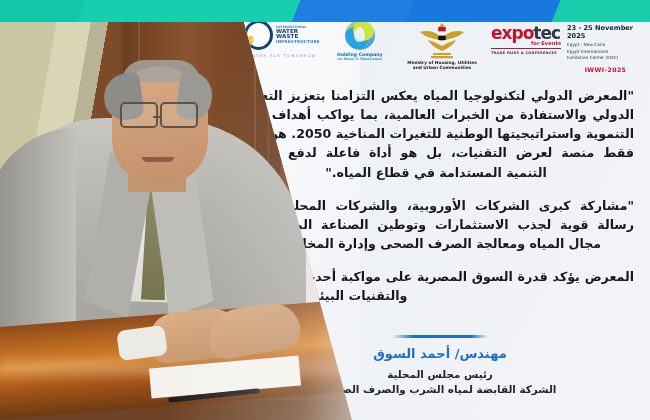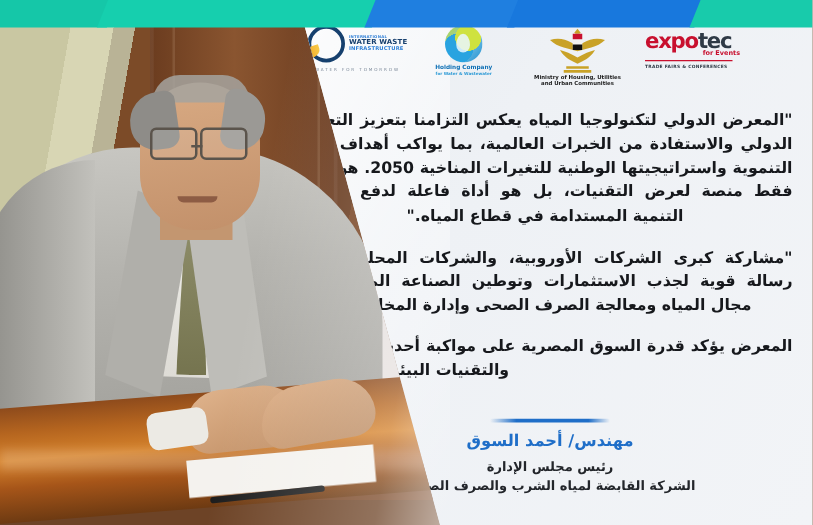--- a/index.html
+++ b/index.html
@@ -231,34 +231,43 @@
 
       <div class="logo expo">
         <div class="expo-word">
           <span class="e1">expo</span><span class="e2">tec</span>
         </div>
         <span class="expo-sub">for Events</span>
         <div class="expo-rule"></div>
         <span class="expo-tag">TRADE FAIRS &amp; CONFERENCES</span>
       </div>
 
+      <div class="dates">
+        <div class="dates-main">23 - 25 November 2025</div>
+        <div class="dates-v">
+          <div>Egypt : New Cairo</div>
+          <div>Egypt International</div>
+          <div>Exhibition Center (EIEC)</div>
+        </div>
+        <div class="dates-code">IWWI-2025</div>
+      </div>
     </div>
 
     <div class="quote-wrap">
       <span class="qmark-open">”</span>
       <p class="para p1">"المعرض الدولي لتكنولوجيا المياه يعكس التزامنا بتعزيز التعاون الدولي والاستفادة من الخبرات العالمية، بما يواكب أهداف مصر التنموية واستراتيجيتها الوطنية للتغيرات المناخية 2050. هو ليس فقط منصة لعرض التقنيات، بل هو أداة فاعلة لدفع مسيرة التنمية المستدامة في قطاع المياه."</p>
       <p class="para p2">"مشاركة كبرى الشركات الأوروبية، والشركات المحلية، تمثل رسالة قوية لجذب الاستثمارات وتوطين الصناعة المحلية في مجال المياه ومعالجة الصرف الصحى وإدارة المخلفات.</p>
       <p class="para p3"><span>المعرض يؤكد قدرة السوق المصرية على مواكبة أحدث الابتكارات والتقنيات البيئية العالمية.</span> <span class="qmark-close">“</span></p>
     </div>
 
     <div class="sig">
       <div class="sig-rule"></div>
       <div class="sig-name">مهندس/ أحمد السوق</div>
       <div class="sig-role">
-        <div>رئيس مجلس الإدارة</div>
+        <div>رئيس مجلس المحلية</div>
         <div>الشركة القابضة لمياه الشرب والصرف الصحى</div>
       </div>
     </div>
   </div>
 
   <div class="topbar">
     <div class="stripe s-teal1"></div>
     <div class="stripe s-teal2"></div>
     <div class="stripe s-blue1"></div>
     <div class="stripe s-blue2"></div>

